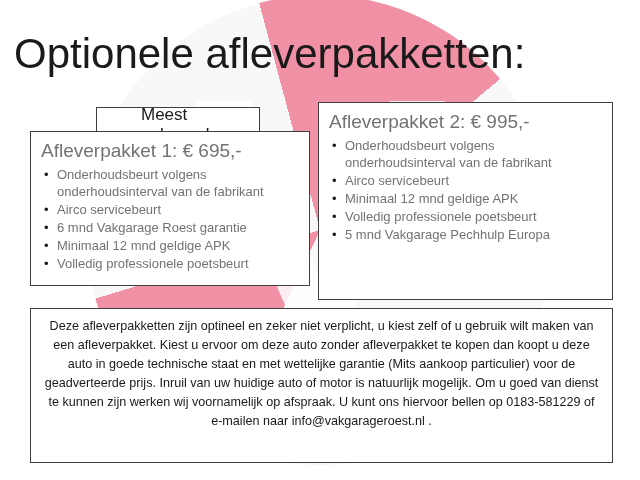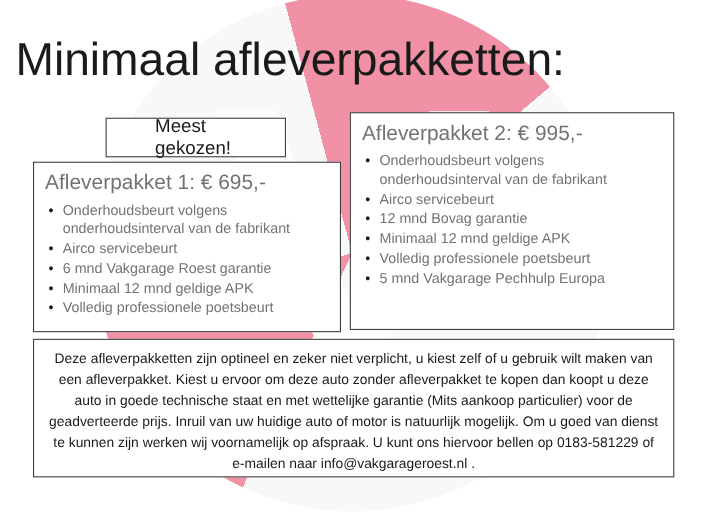--- a/index.html
+++ b/index.html
@@ -99,21 +99,21 @@
   }
 
   .panel {
     position: absolute;
     background: #ffffff;
     border: 1px solid #3f3f3f;
     box-sizing: border-box;
   }
   .panel-1 {
     left: 30px;
-    top: 147px;
+    top: 131px;
     width: 280px;
     height: 155px;
     padding: 6px 8px 4px 10px;
   }
   .panel-2 {
     left: 318px;
     top: 102px;
     width: 295px;
     height: 198px;
     padding: 6px 8px 4px 10px;
@@ -146,21 +146,21 @@
     font-size: 13px;
     line-height: 17px;
     color: #1a1a1a;
   }
 
   .notice {
     position: absolute;
     left: 30px;
     top: 308px;
     width: 583px;
-    height: 126px;
+    height: 155px;
     background: #ffffff;
     border: 1px solid #3f3f3f;
     box-sizing: border-box;
     padding: 8px 12px;
     font-size: 12.6px;
     line-height: 19px;
     color: #1a1a1a;
     text-align: center;
   }
 </style>
@@ -169,41 +169,40 @@
 
 <div class="slide">
 
   <div class="bg-wrap">
     <div class="bg-circle"></div>
     <div class="bg-red-left"></div>
     <div class="bg-v"></div>
     <div class="bg-fade"></div>
   </div>
 
-  <div class="title">Minimaal afleverpakketten:</div>
+  <div class="title">Optionele afleverpakketten:</div>
 
   <div class="badge">Meest gekozen!</div>
 
   <div class="panel panel-1">
     <h2>Afleverpakket 1: € 695,-</h2>
     <ul class="bullets">
       <li>Onderhoudsbeurt volgens onderhoudsinterval van de fabrikant</li>
       <li>Airco servicebeurt</li>
       <li>6 mnd Vakgarage Roest garantie</li>
       <li>Minimaal 12 mnd geldige APK</li>
       <li>Volledig professionele poetsbeurt</li>
     </ul>
   </div>
 
   <div class="panel panel-2">
     <h2>Afleverpakket 2: € 995,-</h2>
     <ul class="bullets">
       <li>Onderhoudsbeurt volgens onderhoudsinterval van de fabrikant</li>
       <li>Airco servicebeurt</li>
-      <li>12 mnd Bovag garantie</li>
       <li>Minimaal 12 mnd geldige APK</li>
       <li>Volledig professionele poetsbeurt</li>
       <li>5 mnd Vakgarage Pechhulp Europa</li>
     </ul>
   </div>
 
   <div class="notice">Deze afleverpakketten zijn optineel en zeker niet verplicht, u kiest zelf of u gebruik wilt maken van een afleverpakket. Kiest u ervoor om deze auto zonder afleverpakket te kopen dan koopt u deze auto in goede technische staat en met wettelijke garantie (Mits aankoop particulier) voor de geadverteerde prijs. Inruil van uw huidige auto of motor is natuurlijk mogelijk. Om u goed van dienst te kunnen zijn werken wij voornamelijk op afspraak. U kunt ons hiervoor bellen op 0183-581229 of e-mailen naar info@vakgarageroest.nl .</div>
 
 </div>
 

